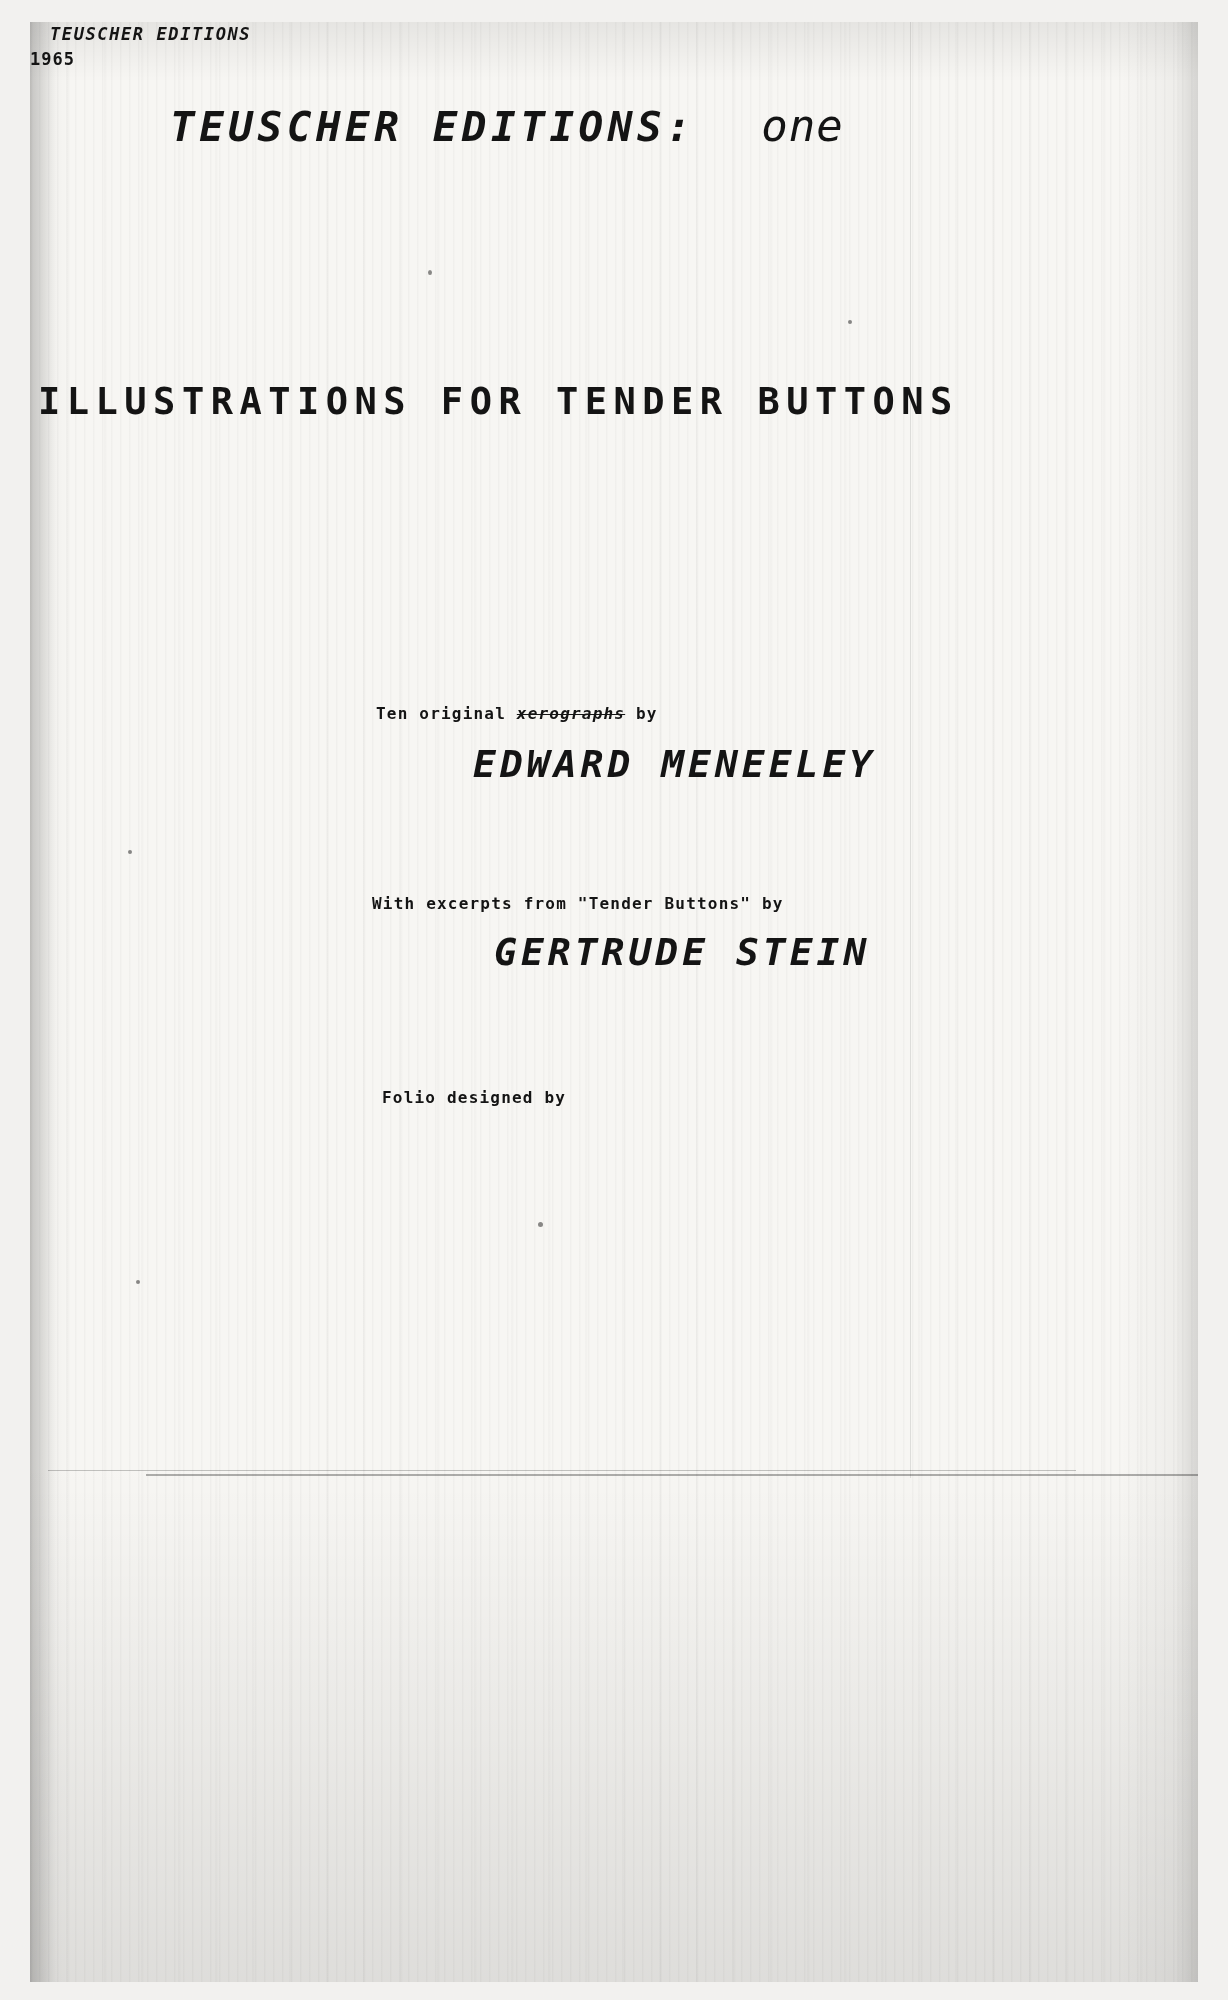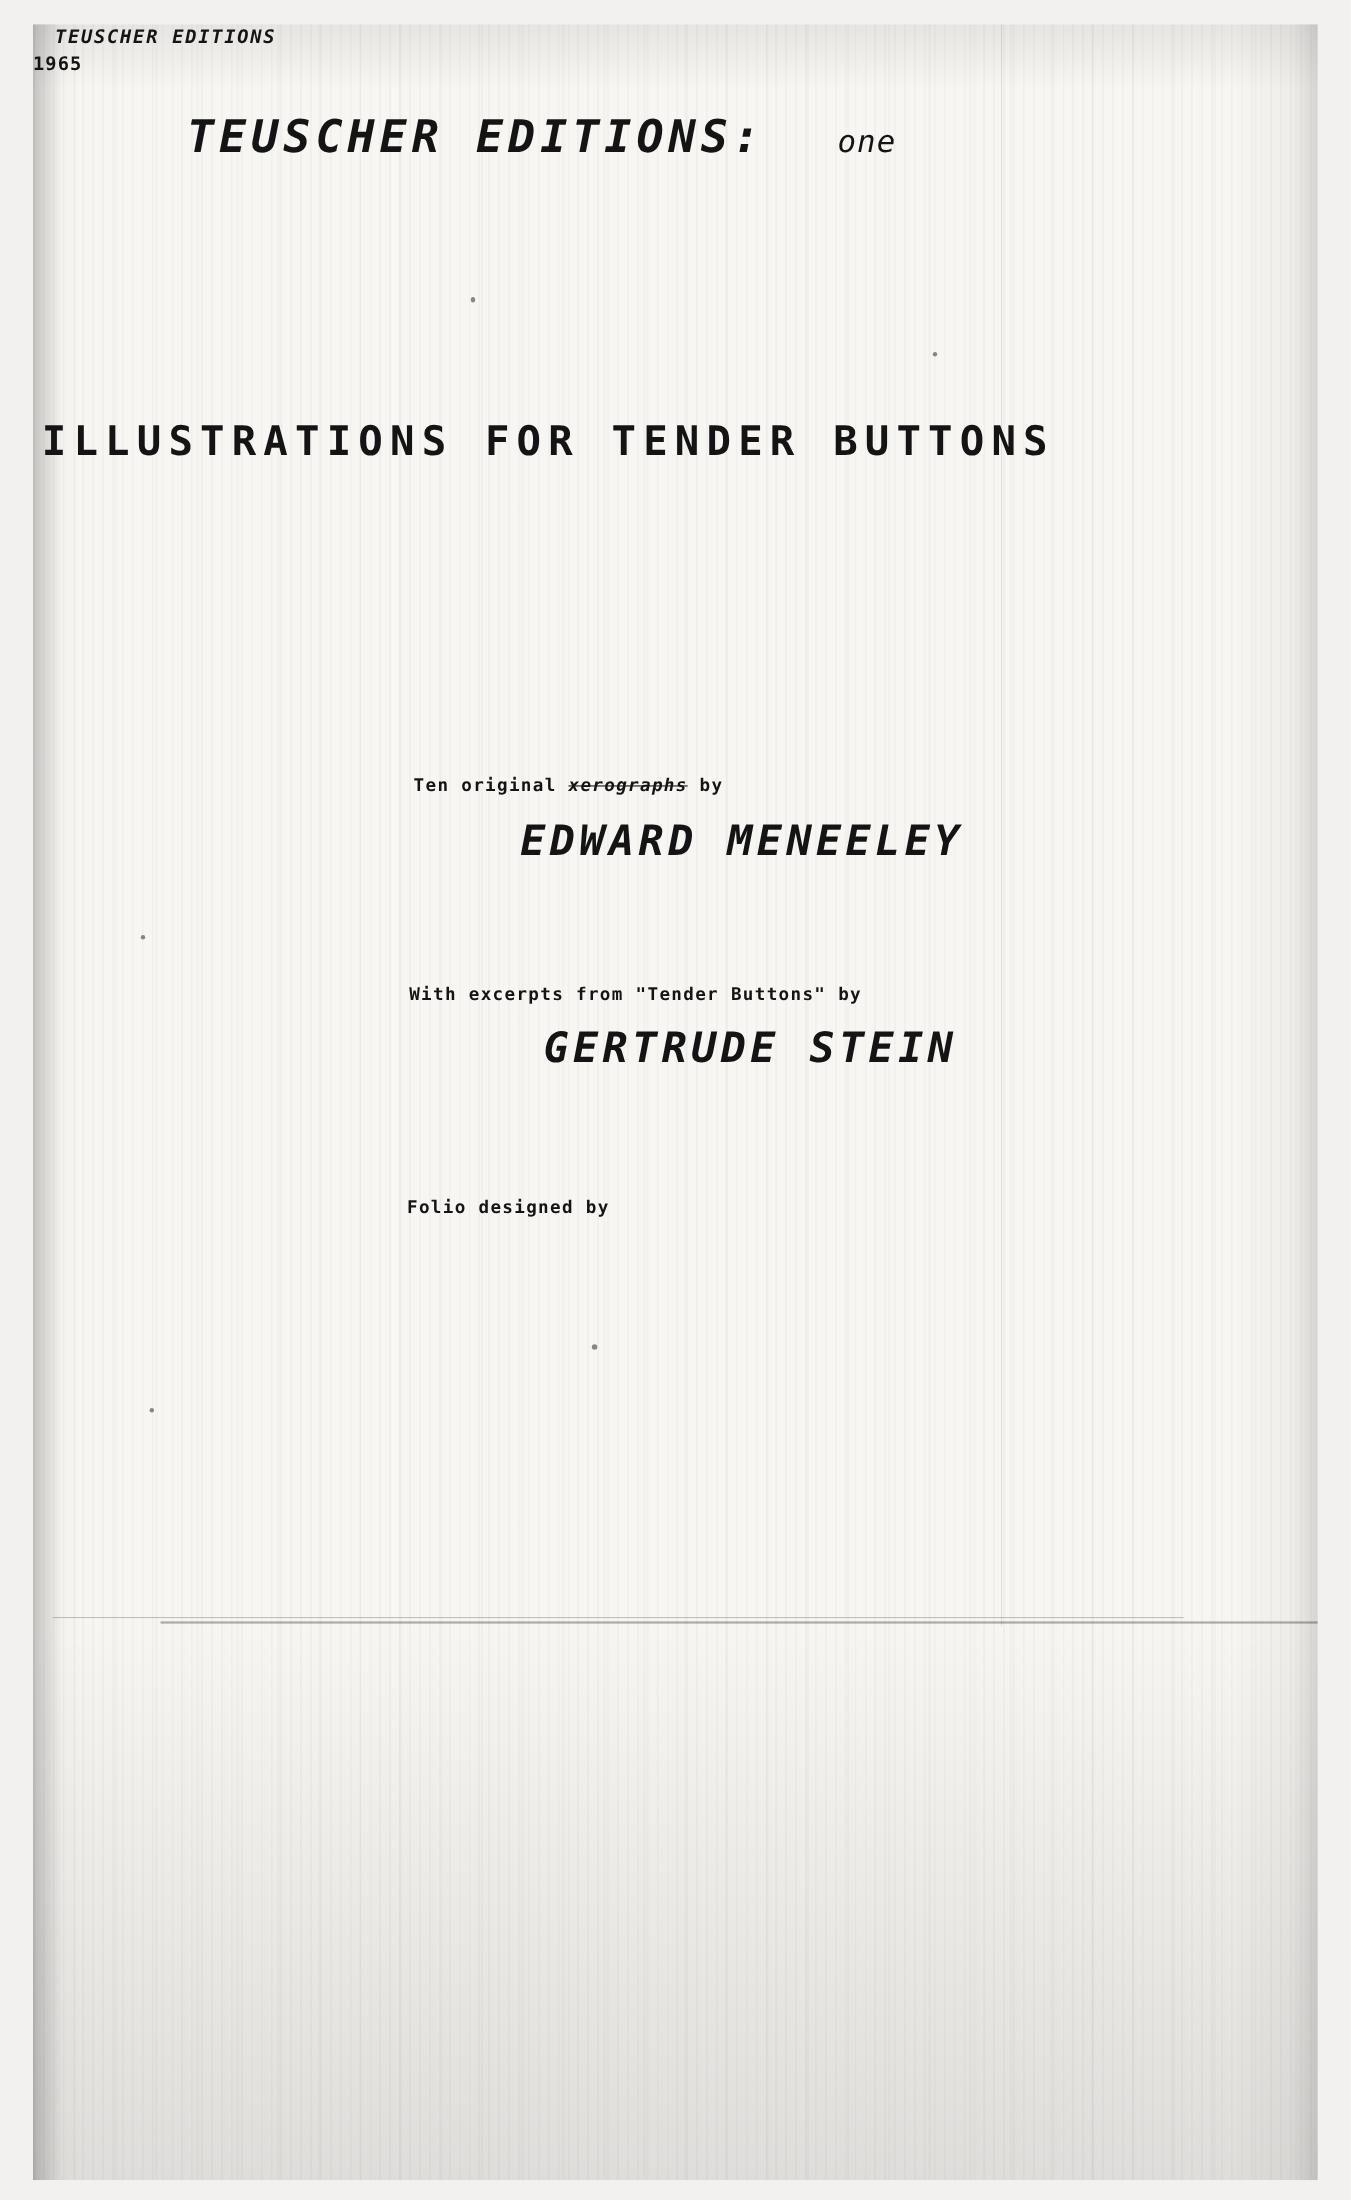--- a/index.html
+++ b/index.html
@@ -121,21 +121,21 @@
     top: 78px;
     font-size: 41px;
     font-style: italic;
     font-weight: 700;
     letter-spacing: 4.5px;
   }
   #masthead .issue {
     font-style: italic;
     font-weight: 400;
     letter-spacing: 1px;
-    font-size: 28px;
+    font-size: 44px;
     text-transform: lowercase;
   }
 
   
   #maintitle {
     left: 8px;
     top: 358px;
     font-size: 37px;
     font-weight: 700;
     letter-spacing: 6.5px;
@@ -159,21 +159,21 @@
     font-weight: 700;
     letter-spacing: 4px;
   }
 
   #c1-small { left: 346px; top: 682px; }
   #c1-big   { left: 443px; top: 720px; }
 
   #c2-small { left: 342px; top: 872px; }
   #c2-big   { left: 464px; top: 908px; }
 
-  #c3-small { left: 340px; top: 1066px; }
+  #c3-small { left: 352px; top: 1066px; }
   #c3-big   { left: 566px; top: 1104px; }
 
   
   #imprint {
     left: 348px;
     top: 1303px;
     font-size: 17px;
     line-height: 25px;
     letter-spacing: 1px;
     font-weight: 700;

